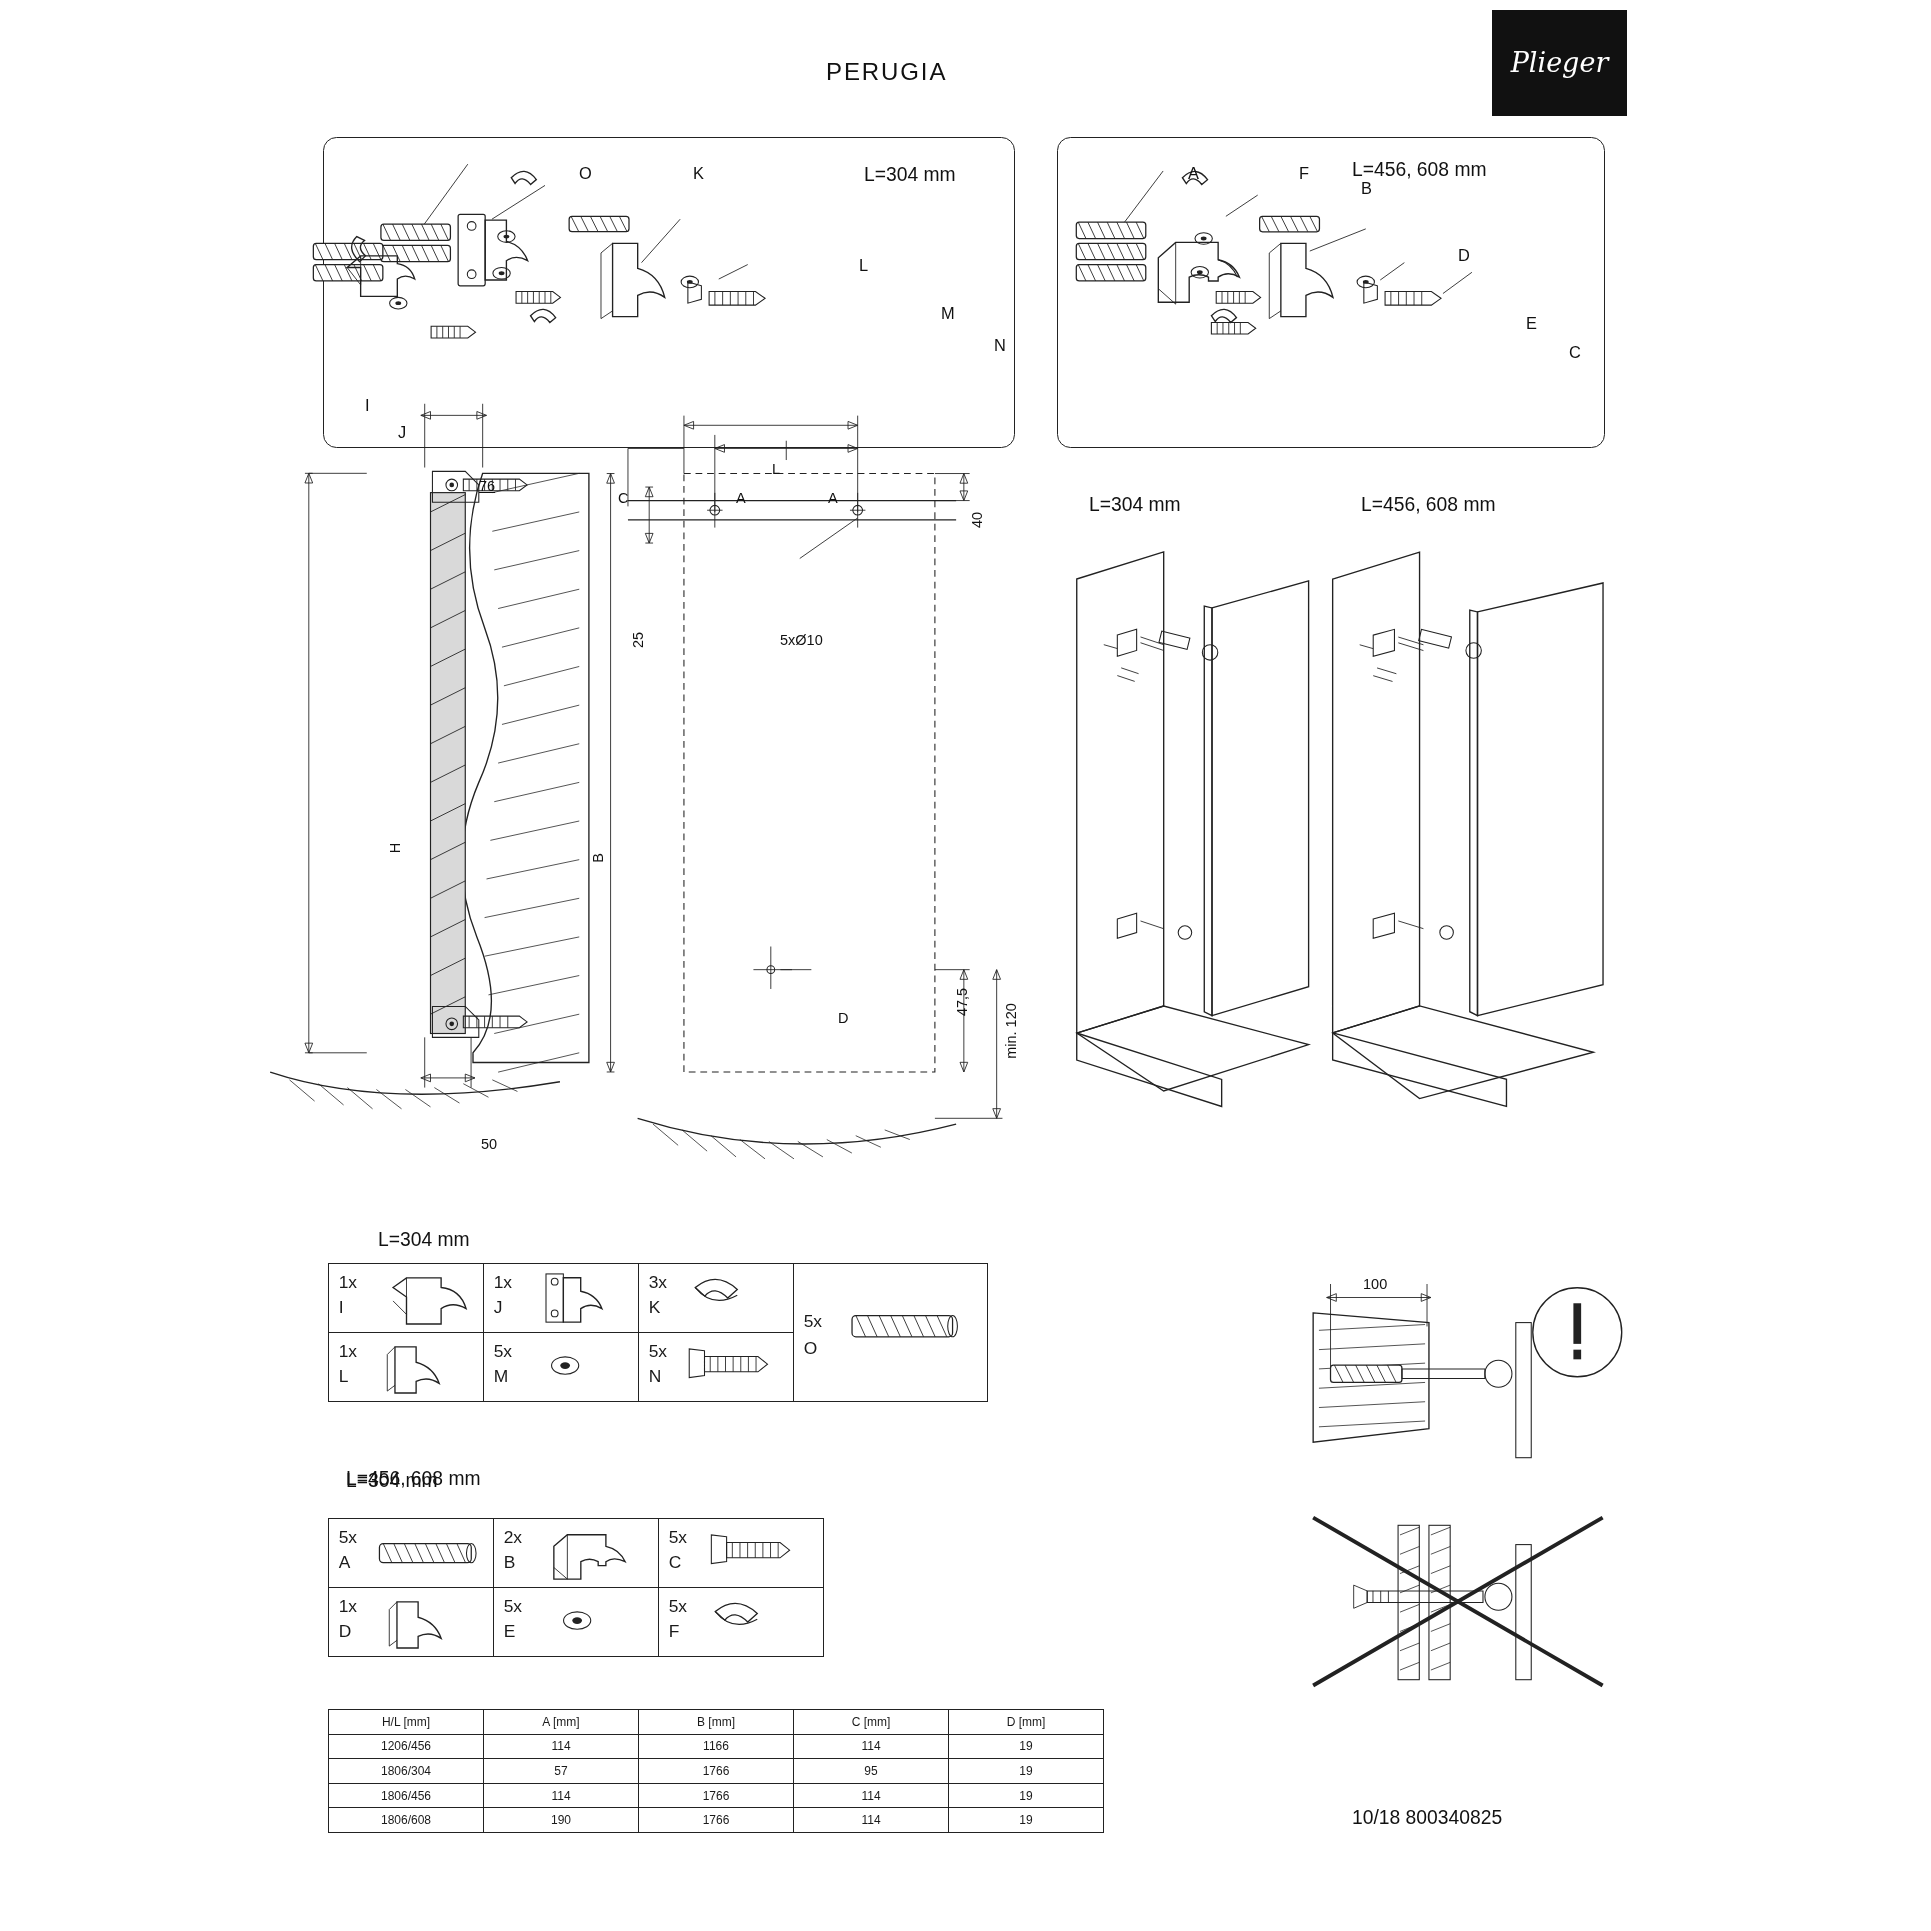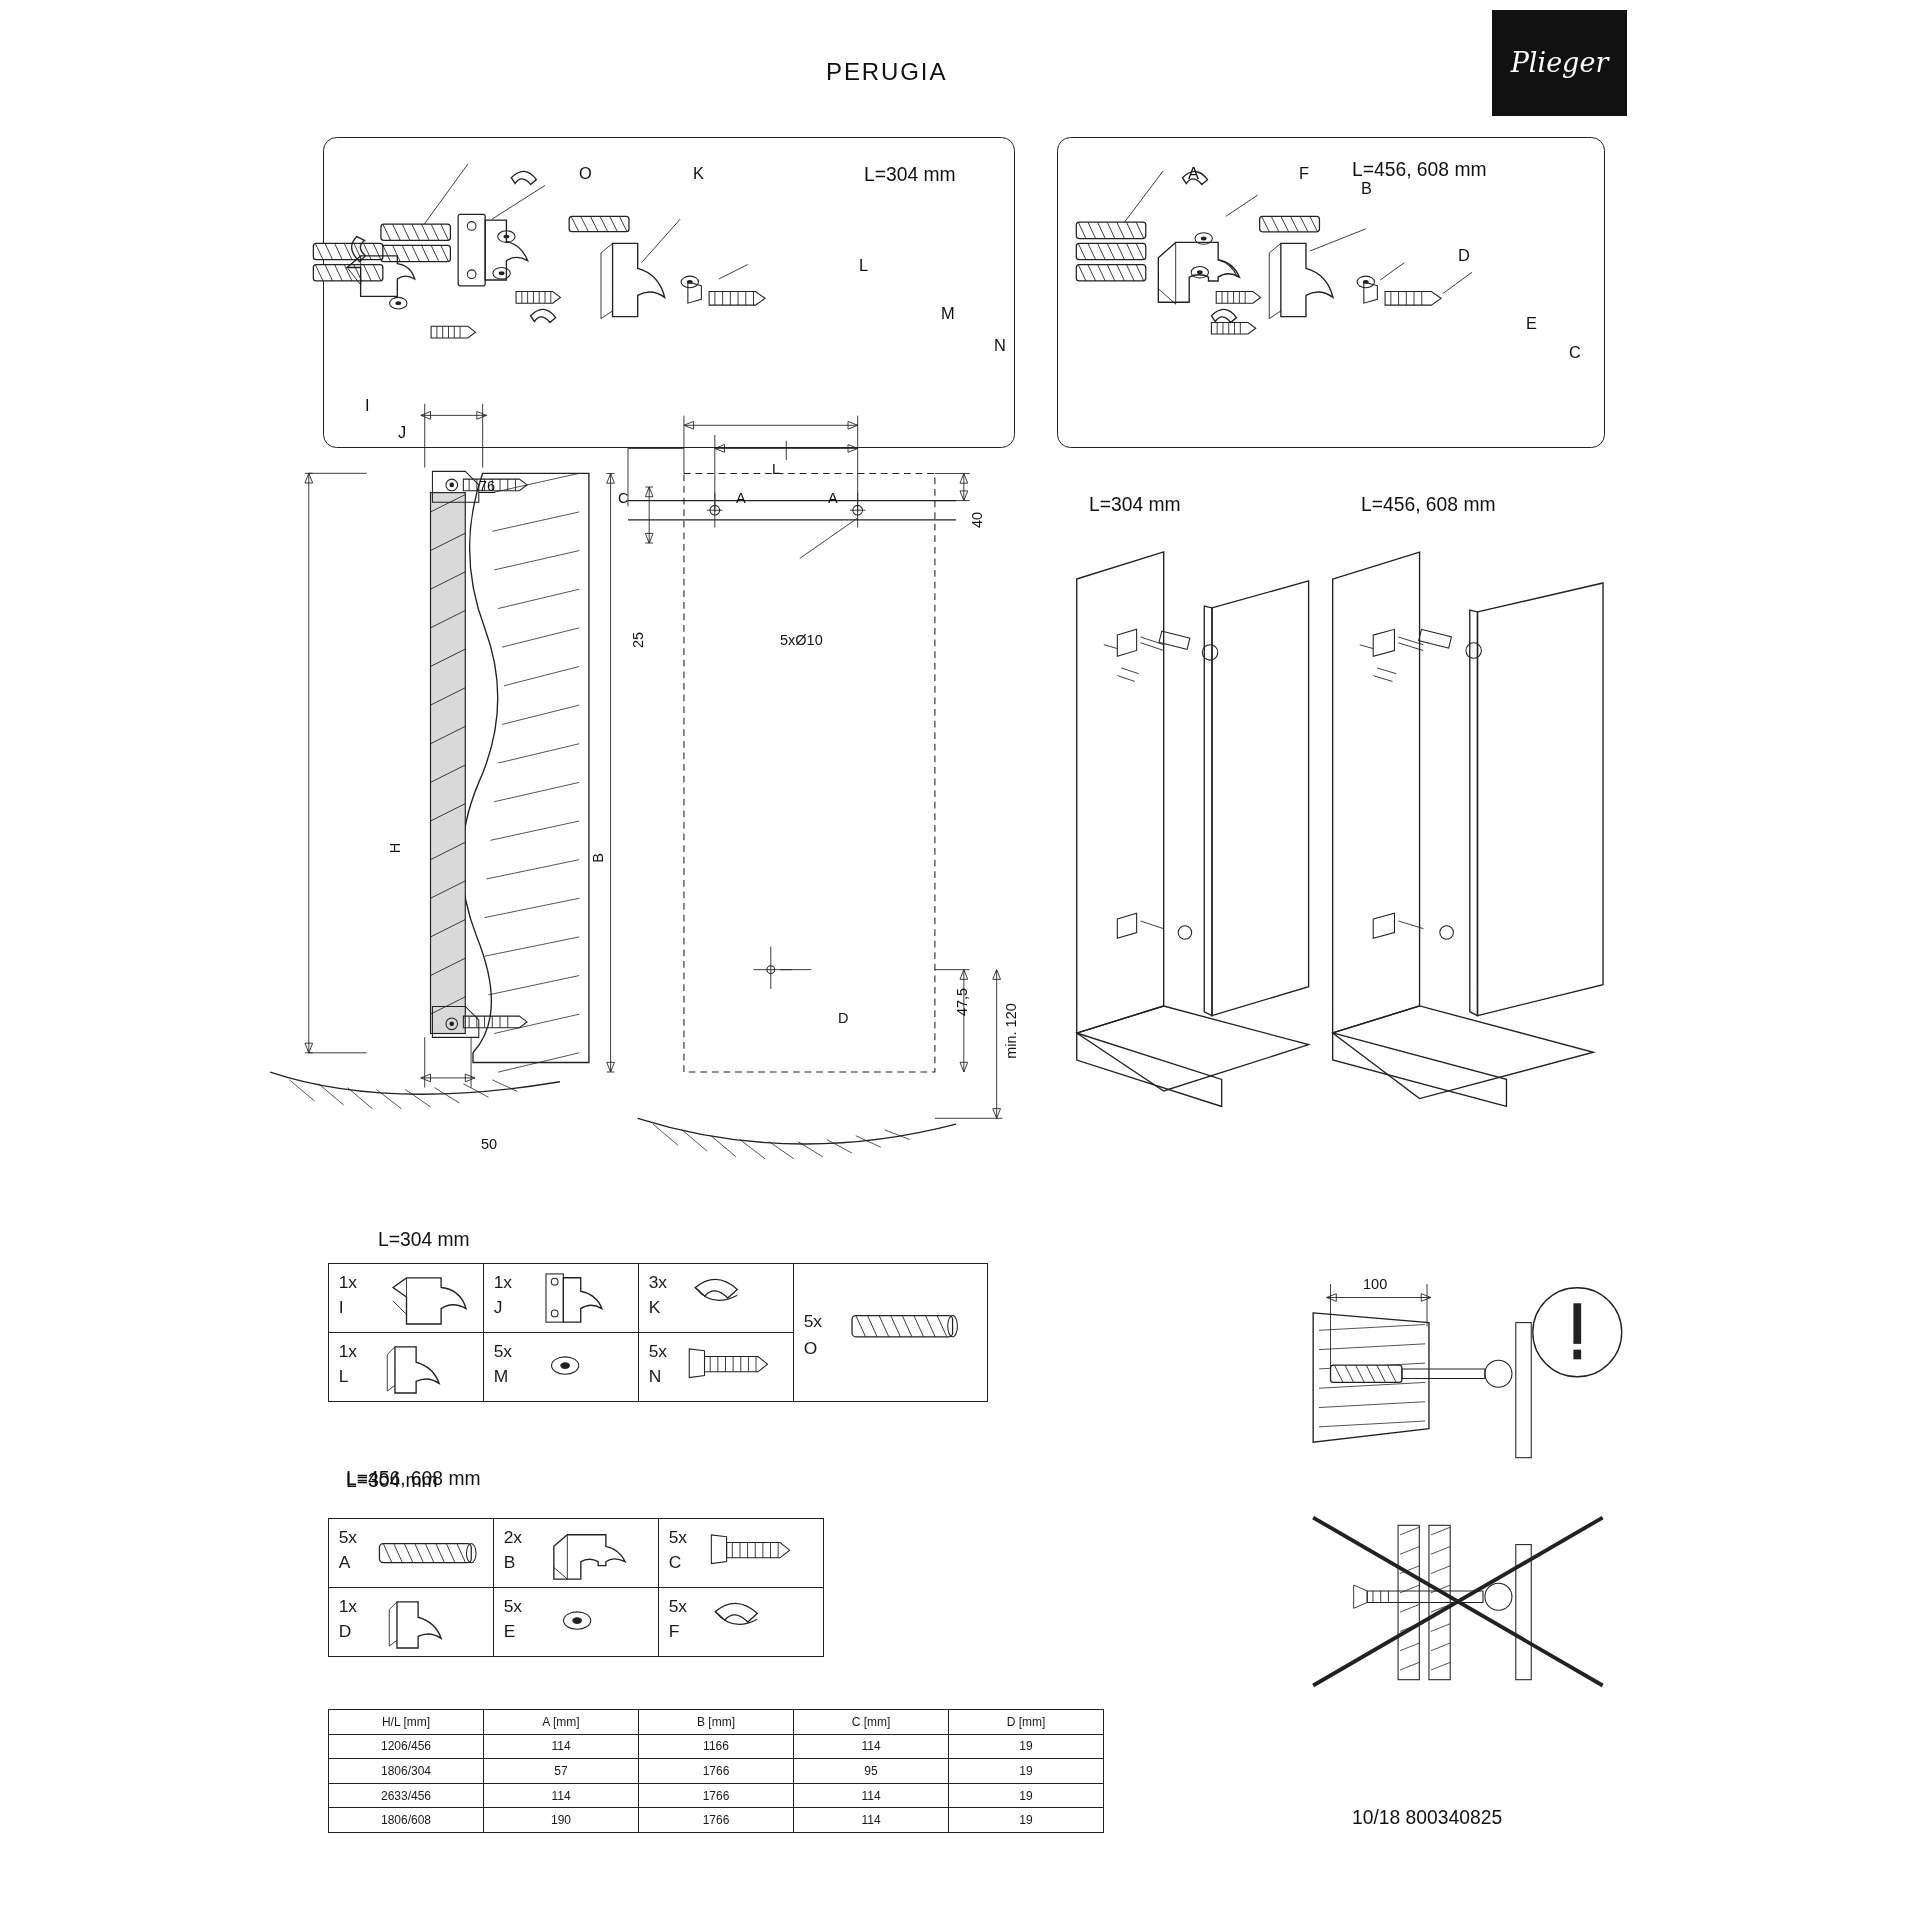--- a/index.html
+++ b/index.html
@@ -513,21 +513,21 @@
       <td>19</td>
     </tr>
     <tr>
       <td>1806/304</td>
       <td>57</td>
       <td>1766</td>
       <td>95</td>
       <td>19</td>
     </tr>
     <tr>
-      <td>2633/456</td>
+      <td>1806/456</td>
       <td>114</td>
       <td>1766</td>
       <td>114</td>
       <td>19</td>
     </tr>
     <tr>
       <td>1806/608</td>
       <td>190</td>
       <td>1766</td>
       <td>114</td>

